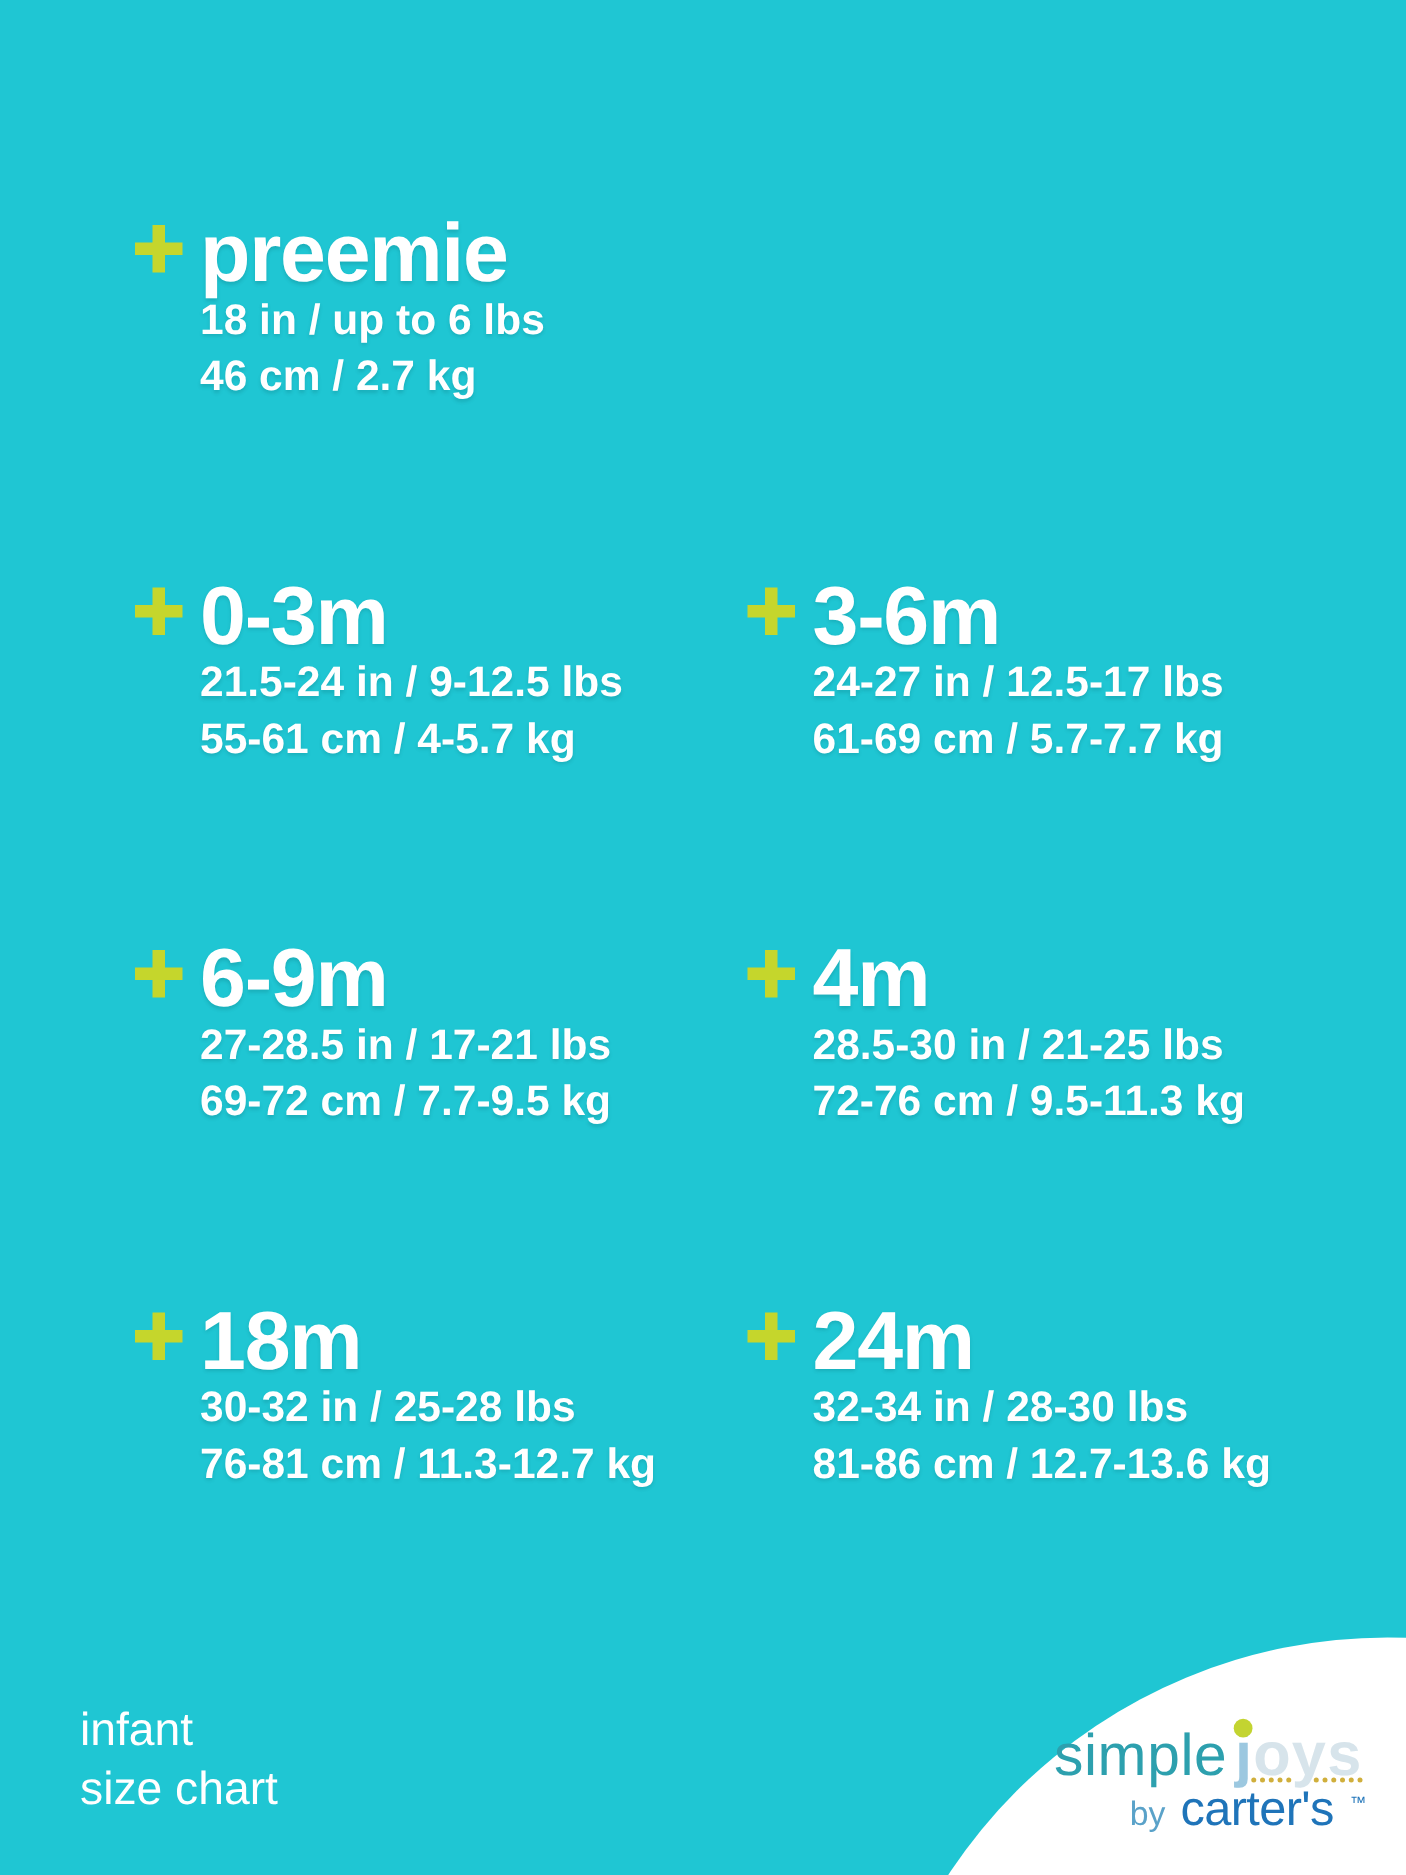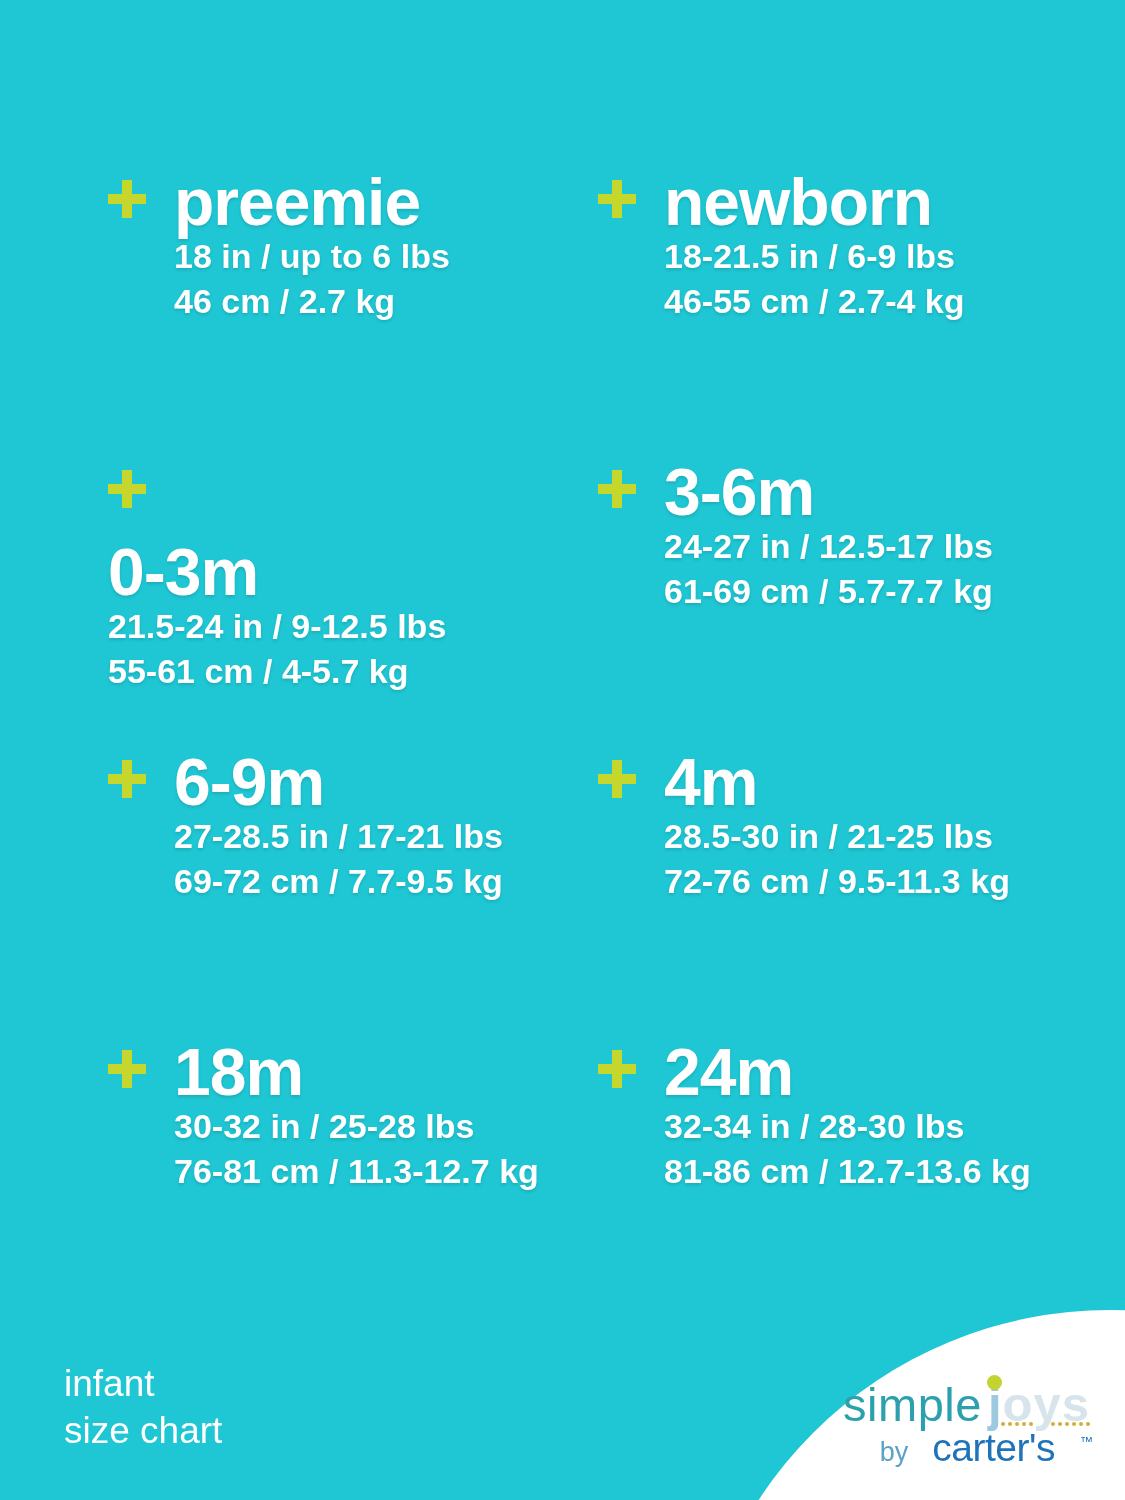--- a/index.html
+++ b/index.html
@@ -8,21 +8,21 @@
     width:1125px;
     height:1500px;
     background:#1FC6D3;
     font-family:"Liberation Sans", sans-serif;
     overflow:hidden;
   }
   
   .cell{
     position:absolute;
     display:flex;
-    gap:28px;
+    gap:14px;
     color:#ffffff;
   }
   .plus{
     width:38px;height:38px;
     position:relative;
     flex:none;
     margin-top:14px;
   }
   .plus::before{
     content:"";position:absolute;left:0;top:14px;width:38px;height:10px;background:#C5D62C;
@@ -117,21 +117,21 @@
     width:4px;height:4px;border-radius:50%;background:#D0AF3C;display:block;
   }
   .dots-left{left:1001px;top:1422px;}
   .dots-right{left:1051px;top:1422px;}
   .logo-line2{
     position:absolute;
     right:32px;
     top:1426px;
     display:flex;
     align-items:baseline;
-    gap:24px;
+    gap:12px;
     white-space:nowrap;
   }
   .logo-by{
     font-size:27px;
     color:#5AA2C9;
   }
   .logo-brand{
     font-size:39px;
     font-weight:normal;
     color:#1F74B9;
@@ -154,32 +154,22 @@
     <span class="plus"></span>
     <div>
       <div class="title">preemie</div>
       <div class="sub">
         <div class="line">18 in / up to 6 lbs</div>
         <div class="line">46 cm / 2.7 kg</div>
       </div>
     </div>
   </div>
 
-  <div class="cell" style="left:598px;top:166px;">
-    <span class="plus"></span>
-    <div>
-      <div class="title">newborn</div>
-      <div class="sub">
-        <div class="line">18-21.5 in / 6-9 lbs</div>
-        <div class="line">46-55 cm / 2.7-4 kg</div>
-      </div>
-    </div>
-  </div>
-
-  <div class="cell" style="left:108px;top:456px;flex-direction:column;">
+
+  <div class="cell" style="left:108px;top:456px;">
     <span class="plus"></span>
     <div>
       <div class="title">0-3m</div>
       <div class="sub">
         <div class="line">21.5-24 in / 9-12.5 lbs</div>
         <div class="line">55-61 cm / 4-5.7 kg</div>
       </div>
     </div>
   </div>
 

